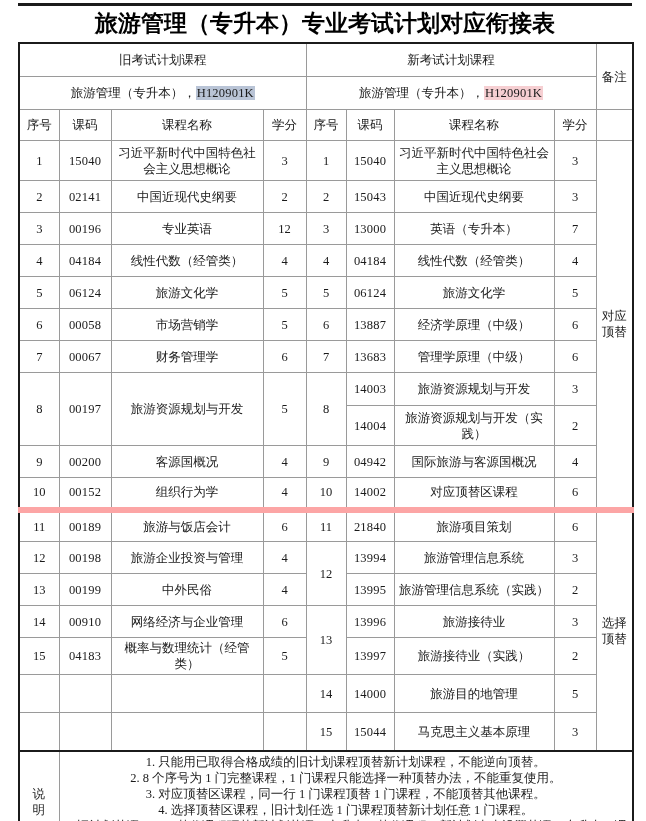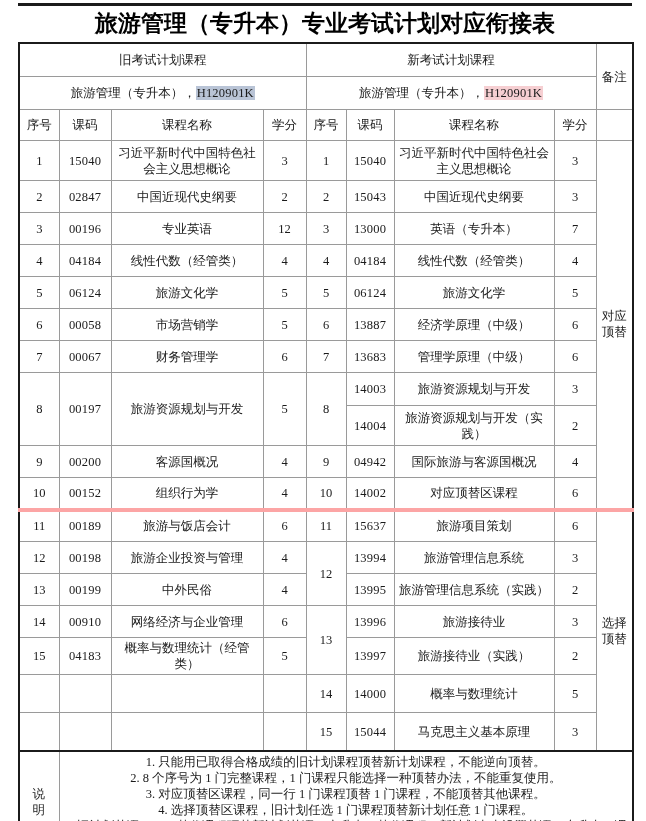--- a/index.html
+++ b/index.html
@@ -96,21 +96,21 @@
     padding: 0 1px;
     font-family: "Liberation Serif", "DejaVu Serif", serif;
   }
   .hl-pink {
     background: #f6cfd2;
     padding: 0 1px;
     font-family: "Liberation Serif", "DejaVu Serif", serif;
   }
   .code-txt { letter-spacing: 0.2px; }
   tr.section-break > td {
-    border-top: 4px solid #fca5a5;
+    border-top: 6px solid #fca5a5;
   }
   td.notes-label {
     font-family: "Liberation Sans", "DejaVu Sans", sans-serif;
     font-size: 12.5px;
     line-height: 20px;
     letter-spacing: 1px;
     vertical-align: middle;
   }
   td.notes-body {
     text-align: left;
@@ -184,21 +184,21 @@
           <td>3</td>
           <td>1</td>
           <td class="code-txt">15040</td>
           <td class="name-cell">习近平新时代中国特色社会主义思想概论</td>
           <td>3</td>
           <td class="remark-cell" rowspan="11"><span>对应</span><br><span>顶替</span></td>
         </tr>
 
         <tr style="height:32px">
           <td>2</td>
-          <td class="code-txt">02847</td>
+          <td class="code-txt">02141</td>
           <td class="name-cell">中国近现代史纲要</td>
           <td>2</td>
           <td>2</td>
           <td class="code-txt">15043</td>
           <td class="name-cell">中国近现代史纲要</td>
           <td>3</td>
         </tr>
 
         <tr style="height:32px">
           <td>3</td>
@@ -292,21 +292,21 @@
           <td class="name-cell">对应顶替区课程</td>
           <td>6</td>
         </tr>
 
         <tr class="section-break" style="height:32px">
           <td>11</td>
           <td class="code-txt">00189</td>
           <td class="name-cell">旅游与饭店会计</td>
           <td>6</td>
           <td>11</td>
-          <td class="code-txt">15637</td>
+          <td class="code-txt">21840</td>
           <td class="name-cell">旅游项目策划</td>
           <td>6</td>
           <td class="remark-cell" rowspan="7"><span>选择</span><br><span>顶替</span></td>
         </tr>
 
         <tr style="height:32px">
           <td>12</td>
           <td class="code-txt">00198</td>
           <td class="name-cell">旅游企业投资与管理</td>
           <td>4</td>
@@ -347,21 +347,21 @@
           <td>2</td>
         </tr>
 
         <tr style="height:32px">
           <td class="blank-cell"></td>
           <td></td>
           <td class="name-cell"></td>
           <td></td>
           <td>14</td>
           <td class="code-txt">14000</td>
-          <td class="name-cell">概率与数理统计</td>
+          <td class="name-cell">旅游目的地管理</td>
           <td>5</td>
         </tr>
 
         <tr style="height:32px">
           <td class="blank-cell"></td>
           <td></td>
           <td class="name-cell"></td>
           <td></td>
           <td>15</td>
           <td class="code-txt">15044</td>

